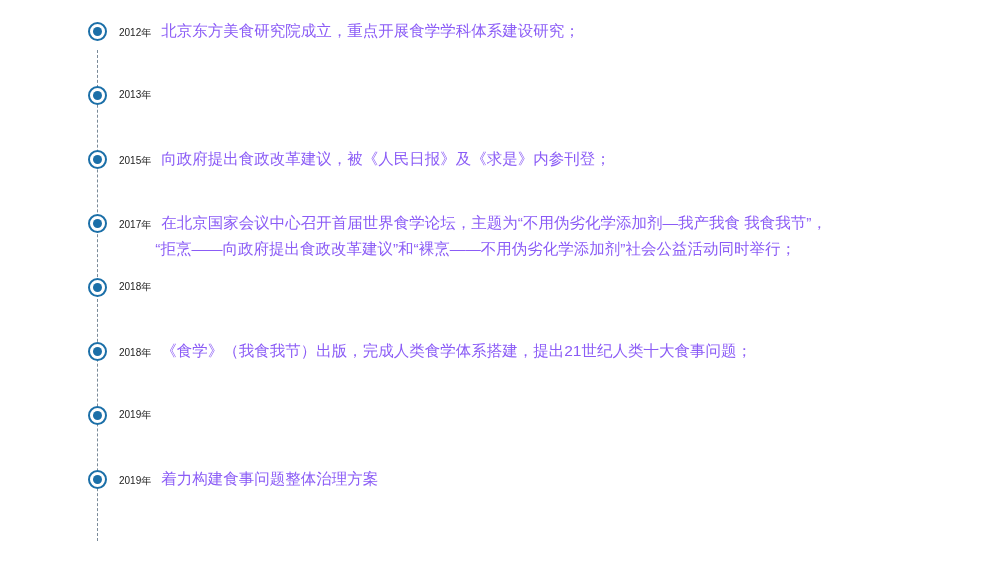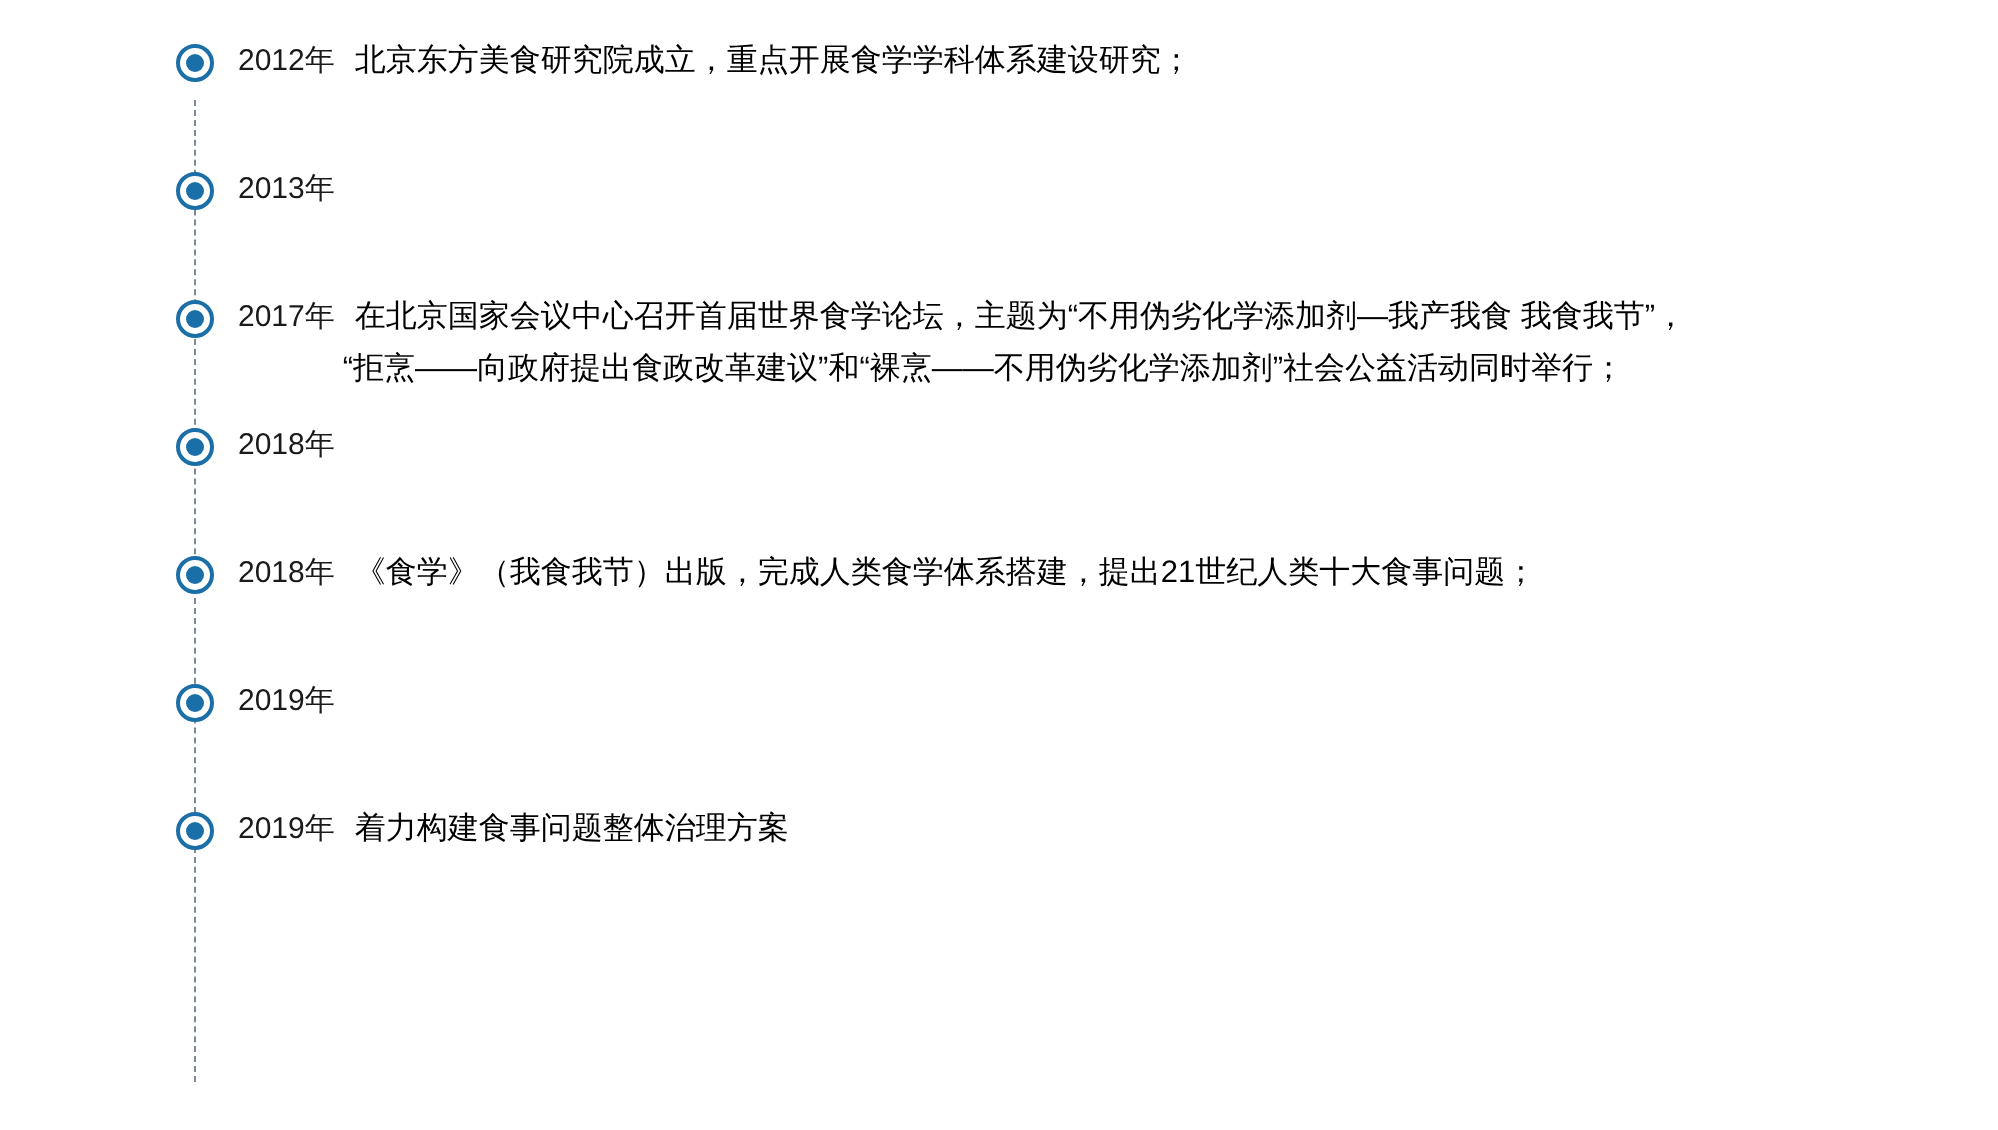--- a/index.html
+++ b/index.html
@@ -69,30 +69,30 @@
     height: 9px;
     border-radius: 50%;
     background: #1b6fa8;
   }
   .content {
     padding-left: 31px;
     display: flex;
     align-items: baseline;
   }
   .year {
-    font-size: 15px;
+    font-size: 10px;
     line-height: 26px;
     white-space: nowrap;
     color: #1a1a1a;
     flex: 0 0 auto;
   }
   .desc {
     font-size: 15.5px;
     line-height: 26px;
-    color: #000000;
+    color: #8b5cf6;
     padding-left: 10px;
     max-width: 850px;
   }
   .desc .line2 {
     display: block;
     margin-left: -6px;
   }
 </style>
 </head>
 <body>
@@ -115,20 +115,30 @@
     <div class="event">
       <span class="marker">
         <span class="ring"></span>
           <span class="dot"></span>
       </span>
       <div class="content">
         <span class="year">2013年</span>
       </div>
     </div>
 
+    <div class="event">
+      <span class="marker">
+        <span class="ring"></span>
+          <span class="dot"></span>
+      </span>
+      <div class="content">
+        <span class="year">2015年</span>
+        <span class="desc">向政府提出食政改革建议，被《人民日报》及《求是》内参刊登；</span>
+      </div>
+    </div>
 
     <div class="event">
       <span class="marker">
         <span class="ring"></span>
           <span class="dot"></span>
       </span>
       <div class="content">
         <span class="year">2017年</span>
         <span class="desc">
           <span>在北京国家会议中心召开首届世界食学论坛，主题为“不用伪劣化学添加剂—我产我食 我食我节”，</span>

